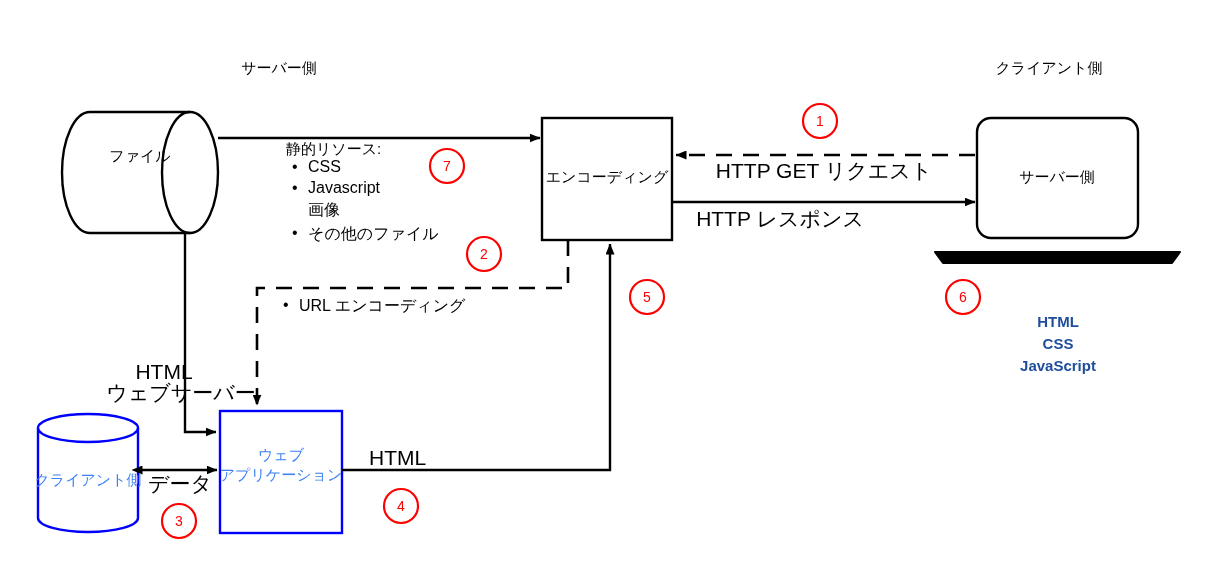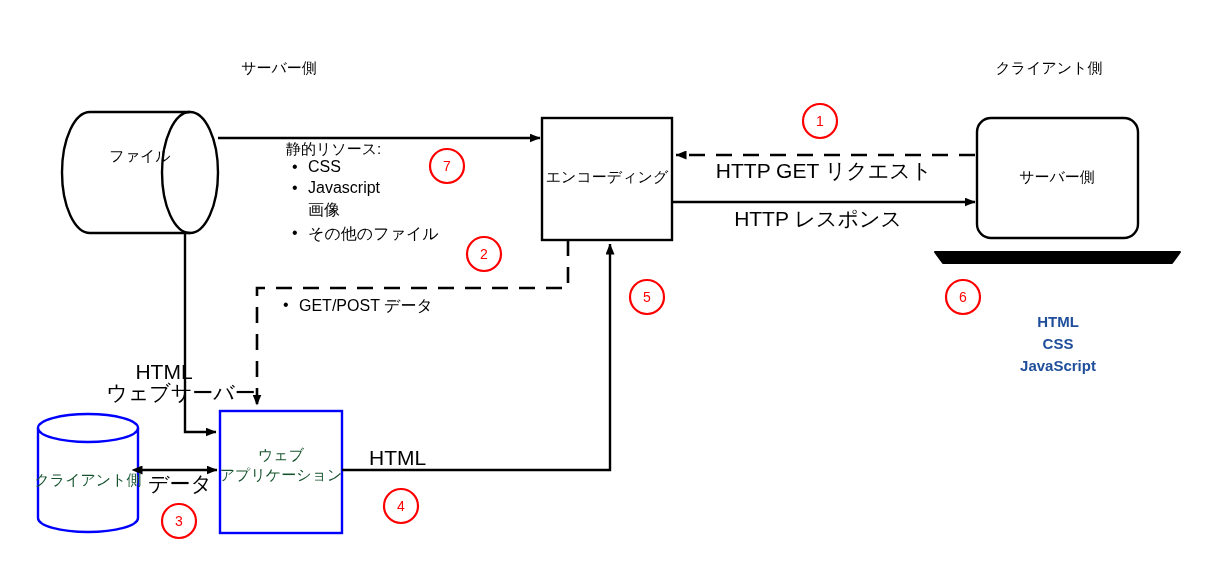--- a/index.html
+++ b/index.html
@@ -22,21 +22,21 @@
     width: 1226px;
     height: 584px;
   }
   .lbl {
     position: absolute;
     font-family: "Liberation Sans", sans-serif;
     color: #000000;
     white-space: nowrap;
     line-height: 1.18;
   }
-  .lbl-blue { color: #14532d; }
+  .lbl-blue { color: #3b82f6; }
   .lbl-navy { color: #1f4e9b; }
   .lbl-red  { color: #ff0000; }
   .ctr { transform: translateX(-50%); text-align: center; }
   .side-title { font-size: 15px; }
   .node-text  { font-size: 15px; }
   .edge-text  { font-size: 21px; }
   .list-head  { font-size: 15px; }
   .list-item  { font-size: 16px; }
   .stack-text { font-size: 15px; font-weight: bold; }
   .num-text   { font-size: 14px; }
@@ -134,27 +134,27 @@
     <ul class="bullets">
       <li class="list-item dot">CSS</li>
       <li class="list-item dot">Javascript</li>
       <li class="list-item">画像</li>
       <li class="list-item dot">その他のファイル</li>
     </ul>
   </div>
 
   <div style="position:absolute; left:277px; top:296px;">
     <ul class="bullets">
-      <li class="list-item dot">GET/POST データ</li>
+      <li class="list-item dot">URL エンコーディング</li>
     </ul>
   </div>
 
   <div class="lbl edge-text ctr" style="left:824px; top:159px;">HTTP GET リクエスト</div>
 
-  <div class="lbl edge-text ctr" style="left:818px; top:207px;">HTTP レスポンス</div>
+  <div class="lbl edge-text ctr" style="left:780px; top:207px;">HTTP レスポンス</div>
 
   <div class="lbl edge-text ctr" style="left:164px; top:360px;">HTML</div>
   <div class="lbl edge-text ctr" style="left:181px; top:381px;">ウェブサーバー</div>
 
   <div class="lbl edge-text ctr" style="left:180px; top:472px;">データ</div>
 
   <div class="lbl edge-text" style="left:369px; top:446px;">HTML</div>
 
   <div class="lbl stack-text lbl-navy ctr" style="left:1058px; top:313px;">HTML</div>
   <div class="lbl stack-text lbl-navy ctr" style="left:1058px; top:335px;">CSS</div>

